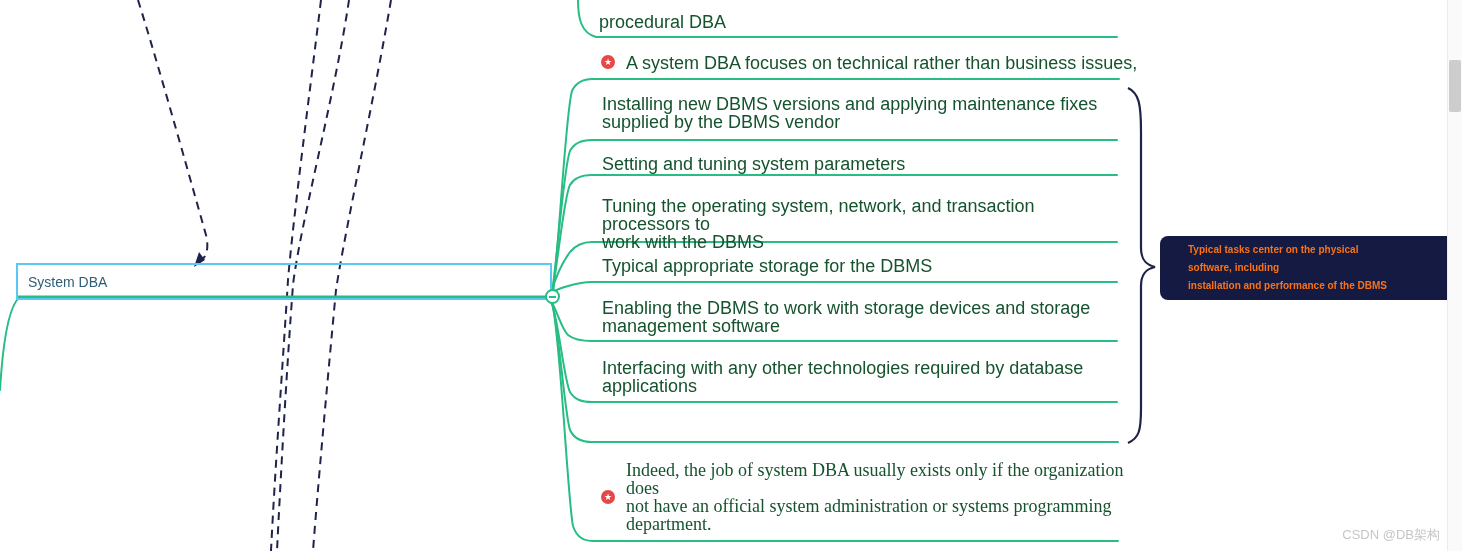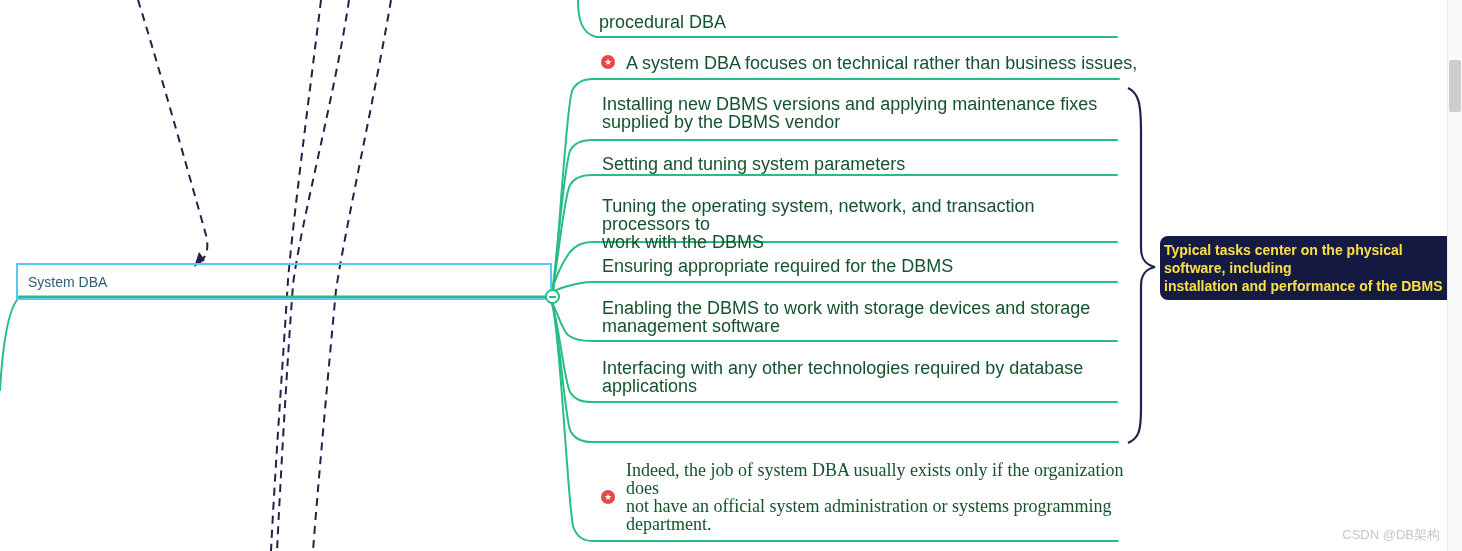--- a/index.html
+++ b/index.html
@@ -25,23 +25,23 @@
   .root-node .label{font-size:14px;color:#2f5d78;}
   .collapse-btn{
     position:absolute;left:545px;top:289px;width:15px;height:15px;
     border:2px solid #27bd83;border-radius:50%;background:#ffffff;
     display:flex;align-items:center;justify-content:center;cursor:pointer;
     box-sizing:border-box;
   }
   .collapse-btn .minus{width:7px;height:2px;background:#27bd83;display:block;}
   .summary-callout{
     position:absolute;left:1160px;top:236px;width:302px;height:64px;
-    background:#141a42;border-radius:8px;color:#fde047;
-    font-size:14px;line-height:18px;font-weight:600;
-    padding:5px 0 5px 4px;box-sizing:border-box;white-space:nowrap;
+    background:#141a42;border-radius:8px;color:#f97316;
+    font-size:10px;line-height:18px;font-weight:600;
+    padding:5px 0 5px 28px;box-sizing:border-box;white-space:nowrap;
   }
   .scrollbar-track{
     position:absolute;right:0;top:0;width:14px;height:551px;
     background:#fafafa;border-left:1px solid #ececec;
   }
   .scrollbar-thumb{
     position:absolute;right:1px;top:60px;width:12px;height:52px;
     background:#cdcdcd;border-radius:2px;
   }
   .watermark{
@@ -96,21 +96,21 @@
   <div class="topic" style="left:626px;top:54px;">A system DBA focuses on technical rather than business issues,</div>
 
   <div class="topic" style="left:602px;top:95px;"> Installing new DBMS versions and applying maintenance fixes
 supplied by the DBMS vendor</div>
 
   <div class="topic" style="left:602px;top:155px;"> Setting and tuning system parameters</div>
 
   <div class="topic" style="left:602px;top:197px;">Tuning the operating system, network, and transaction processors to
 work with the DBMS</div>
 
-  <div class="topic" style="left:602px;top:257px;">Ensuring appropriate required for the DBMS</div>
+  <div class="topic" style="left:602px;top:257px;">Typical appropriate storage for the DBMS</div>
 
   <div class="topic" style="left:602px;top:299px;">Enabling the DBMS to work with storage devices and storage
 management software</div>
 
   <div class="topic" style="left:602px;top:359px;">Interfacing with any other technologies required by database
 applications</div>
 
 
   <div class="star-badge" style="left:601px;top:490px;">★</div>
   <div class="topic" style="left:626px;top:461px;font-family:Liberation Serif, serif;">Indeed, the job of system DBA usually exists only if the organization

